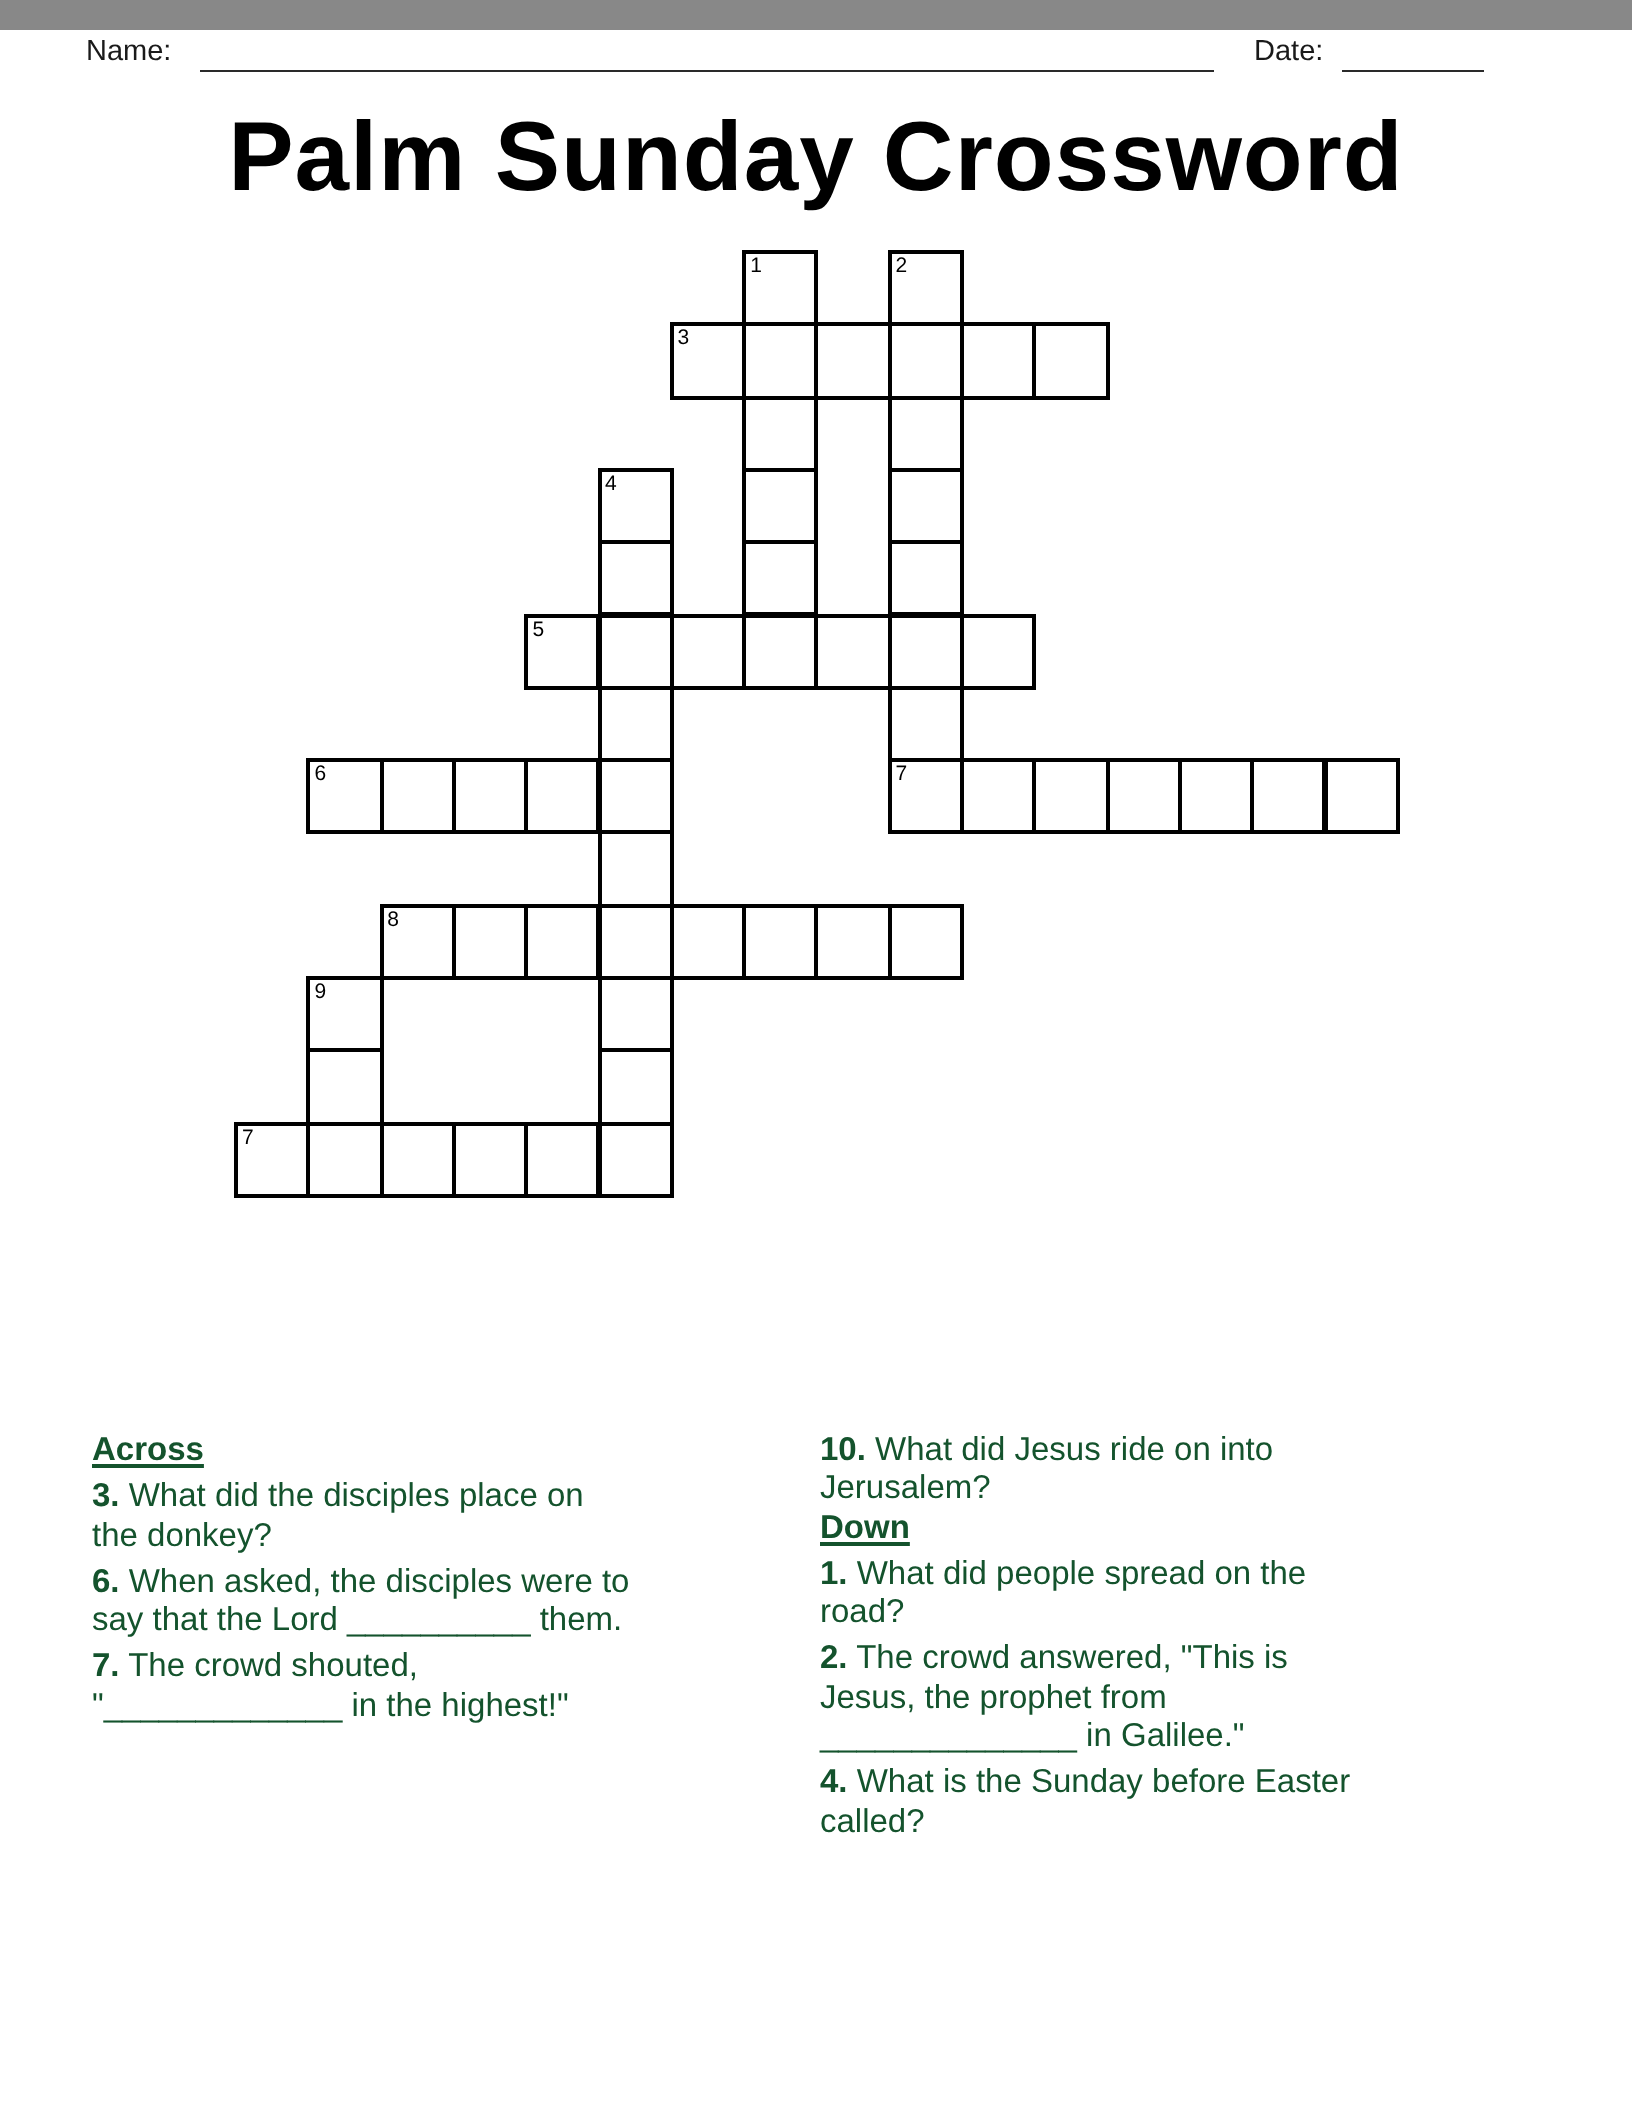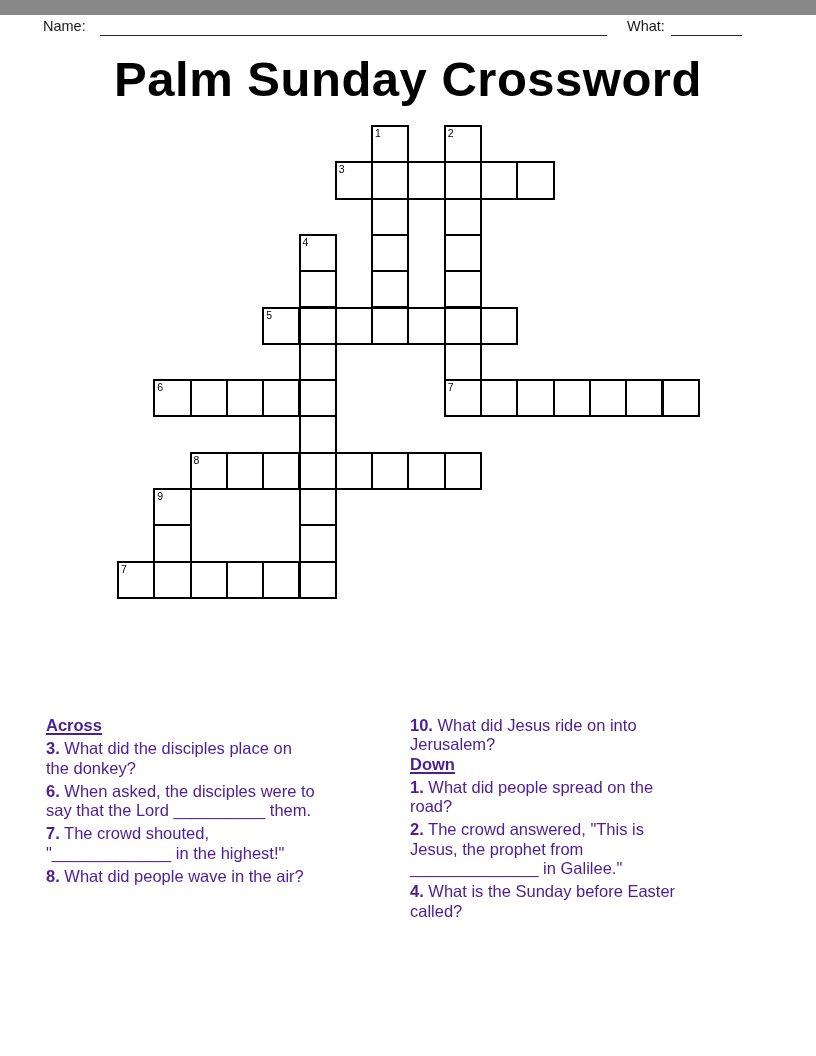--- a/index.html
+++ b/index.html
@@ -25,39 +25,39 @@
   .grid { position:absolute; left:117px; top:110px; width:584px; height:475px; }
   .cell {
     position:absolute; width:38.3px; height:38.3px; box-sizing:border-box;
     background:#fff; border:2px solid #000;
   }
   .cell .num {
     position:absolute; left:2px; top:0px; font-size:10.5px; line-height:13px;
     color:#000; font-weight:400;
   }
   
-  .clue-col { position:absolute; top:701px; font-size:16.5px; line-height:19.3px; color:#4c1d95; }
+  .clue-col { position:absolute; top:701px; font-size:16.5px; line-height:19.3px; color:#14532d; }
   .col-left  { left:46px;  width:370px; }
   .col-right { left:410px; width:384px; }
   .clue-heading {
     margin:0; font-weight:700; text-decoration:underline;
     text-decoration-thickness:1.8px; text-underline-offset:2px;
   }
   p.clue { margin:4px 0 0 0; white-space:nowrap; }
   .clue-col > :first-child { margin-top:0; }
   p.clue b.num { font-weight:700; }
 </style>
 </head>
 <body>
 
 <div class="page">
 
   <span class="hdr-label name-label">Name:</span>
   <div class="blank-line name-line"></div>
-  <span class="hdr-label date-label">What:</span>
+  <span class="hdr-label date-label">Date:</span>
   <div class="blank-line date-line"></div>
 
   <h1 class="title">Palm Sunday Crossword</h1>
 
   <div class="grid" id="grid">
       <div class="cell" style="left: 254.1px; top: 0px;">
         <span class="num">1</span>
       </div>
       <div class="cell" style="left: 326.7px; top: 0px;">
         <span class="num">2</span>
@@ -132,21 +132,20 @@
       <div class="cell" style="left: 108.9px; top: 435.6px;"></div>
       <div class="cell" style="left: 145.2px; top: 435.6px;"></div>
       <div class="cell" style="left: 181.5px; top: 435.6px;"></div>
     </div>
 
   <div class="clue-col col-left" id="col-left">
     <div class="clue-heading">Across</div>
   <p class="clue"><b class="num">3.</b> <span>What did the disciples place on<br>the donkey?</span></p>
       <p class="clue"><b class="num">6.</b> <span>When asked, the disciples were to<br>say that the Lord __________ them.</span></p>
       <p class="clue"><b class="num">7.</b> <span>The crowd shouted,<br>"_____________ in the highest!"</span></p>
-      <p class="clue"><b class="num">8.</b> <span>What did people wave in the air?</span></p>
     </div>
   <div class="clue-col col-right" id="col-right">
       <p class="clue"><b class="num">10.</b> <span>What did Jesus ride on into<br>Jerusalem?</span></p>
       <div class="clue-heading">Down</div>
       <p class="clue"><b class="num">1.</b> <span>What did people spread on the<br>road?</span></p>
       <p class="clue"><b class="num">2.</b> <span>The crowd answered, "This is<br>Jesus, the prophet from<br>______________ in Galilee."</span></p>
       <p class="clue"><b class="num">4.</b> <span>What is the Sunday before Easter<br>called?</span></p>
     </div>
 
 </div>

